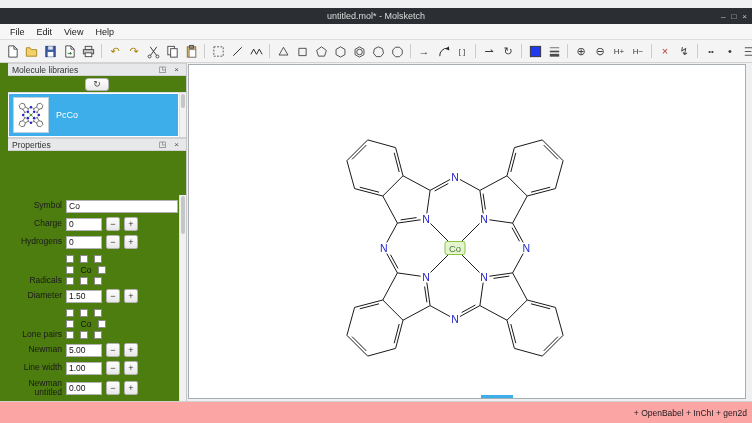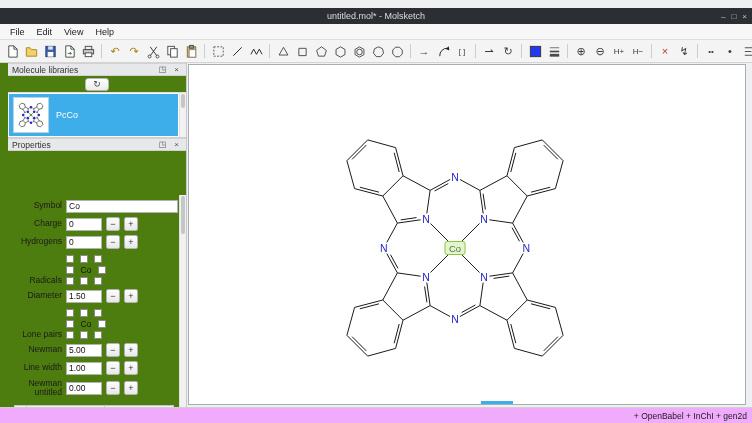--- a/index.html
+++ b/index.html
@@ -95,21 +95,21 @@
 
   
   .canvas-wrap { flex: 1; min-width: 0; padding: 1px 6px 2px 1px; }
   .canvas { position: relative; width: 100%; height: 100%;
     background: #ffffff; border: 1px solid #a6adb3; overflow: hidden; }
   .canvas svg { position: absolute; left: 0; top: 0; }
   .hthumb { position: absolute; bottom: 0; left: 292px; width: 32px; height: 3px;
     background: #3daee9; }
 
   
-  .statusbar { height: 16px; background: #f0abfc; border-top: 1px solid #d0d0d0;
+  .statusbar { height: 22px; background: #fca5a5; border-top: 1px solid #d0d0d0;
     display: flex; align-items: center; justify-content: flex-end;
     padding: 0 5px; font-size: 8.5px; color: #1a1a1a; flex-shrink: 0; }
 </style>
 </head>
 <body>
 
 <div class="window">
 
   <div class="titlebar">
     <span>untitled.mol* - Molsketch</span>

